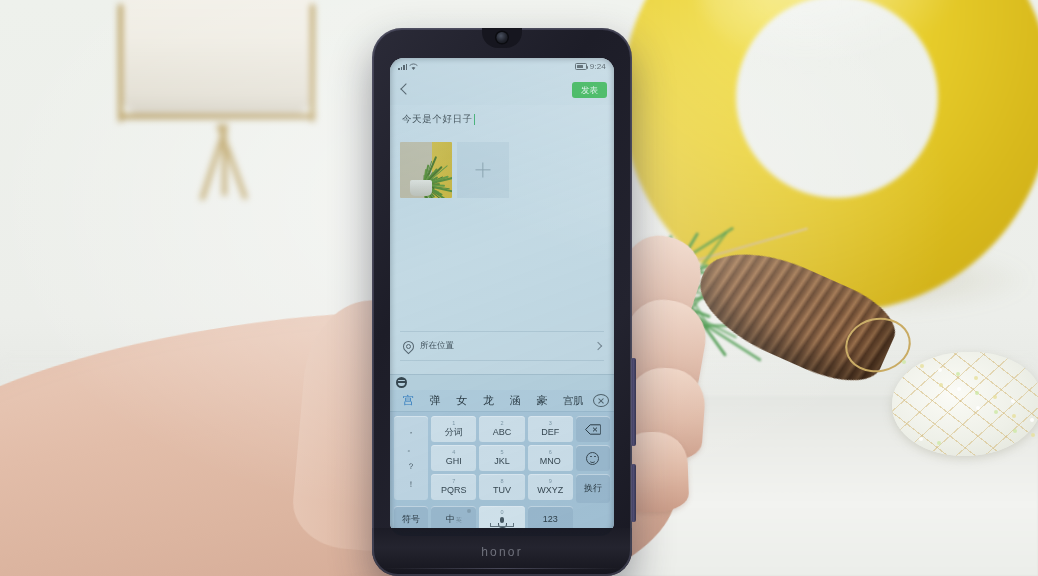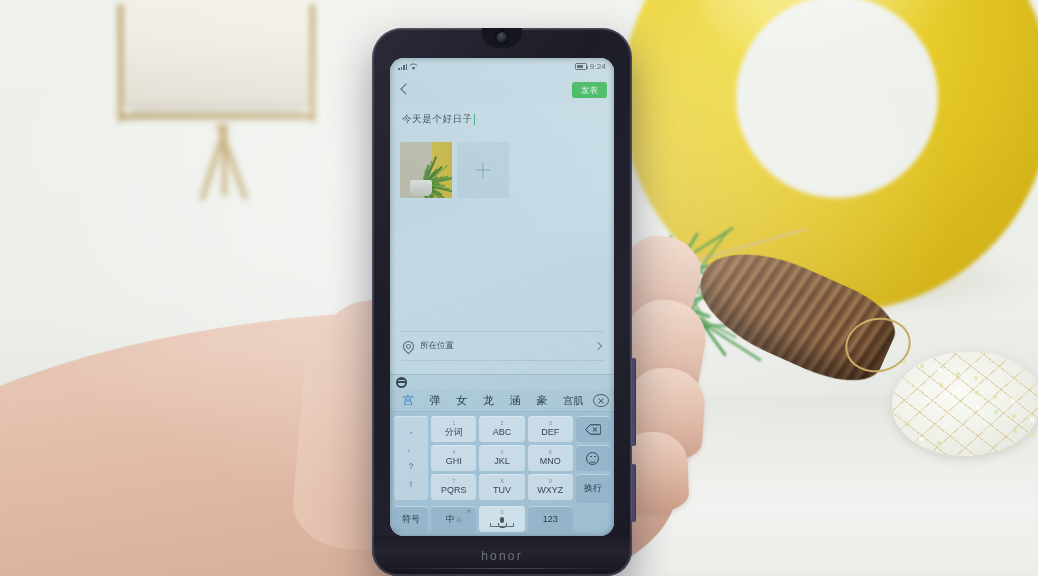--- a/index.html
+++ b/index.html
@@ -391,21 +391,21 @@
   .zh-en{ display:flex; align-items:baseline; gap:1px; }
   .zh-en .zh{ font-size:9px; color:#32424b; }
   .zh-en .en{ font-size:6px; color:#7d94a1; }
   .dot-badge{
     position:absolute; right:5px; top:3px; width:4px; height:4px;
     border-radius:50%; background:#8fa7b5;
   }
 
   
   .chin{
-    position:absolute; left:0; right:0; bottom:0; height:40px;
+    position:absolute; left:0; right:0; bottom:0; height:48px;
     display:flex; align-items:center; justify-content:center;
     border-radius:0 0 26px 26px;
     background:linear-gradient(to bottom,#1c1c26,#24242f 40%,#15151d 100%);
   }
   .honor{
     font-size:12px; letter-spacing:2.2px; color:#6f717c; font-weight:300;
     font-family:"Liberation Sans", sans-serif;
   }
   .chin-rim{
     position:absolute; left:10px; right:10px; bottom:7px; height:1px;

